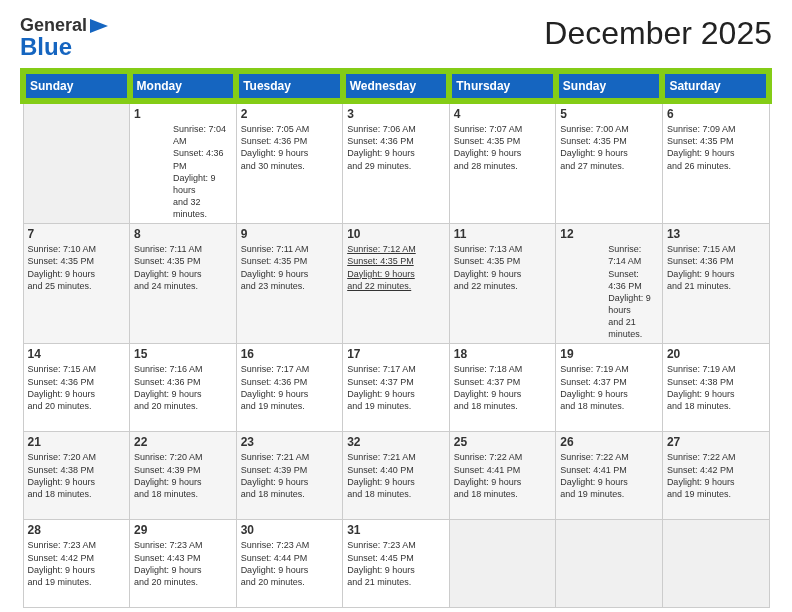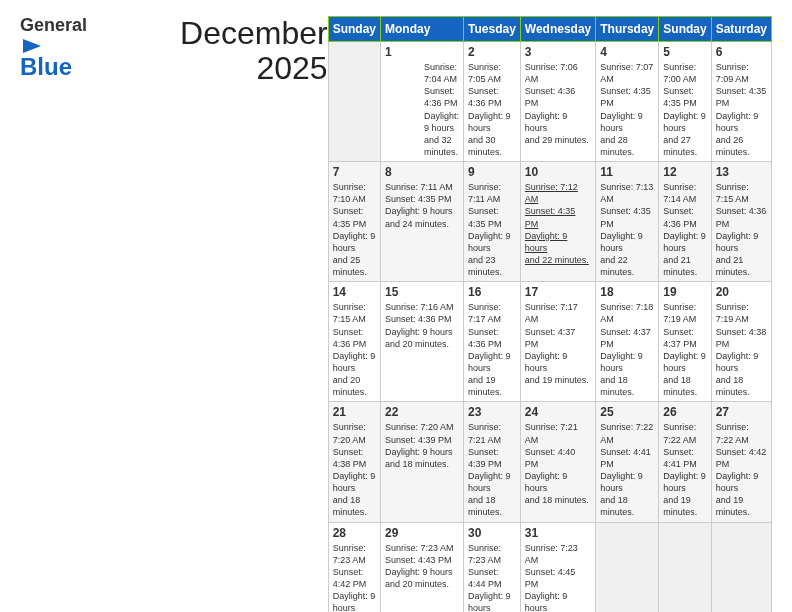--- a/index.html
+++ b/index.html
@@ -8,21 +8,21 @@
       background: #fff;
       width: 792px;
       height: 612px;
       overflow: hidden;
     }
     .page {
       width: 792px;
       height: 612px;
       padding: 16px 20px 10px 20px;
       display: flex;
-      flex-direction: row;
+      flex-direction: column;
     }
     .header {
       display: flex;
       justify-content: space-between;
       align-items: flex-start;
       margin-bottom: 8px;
     }
     .logo {
       display: flex;
       align-items: center;
@@ -52,21 +52,21 @@
       border-collapse: collapse;
       flex: 1;
     }
     .calendar thead tr th {
       background: #1565c0;
       color: #fff;
       font-size: 12px;
       font-weight: bold;
       padding: 5px 4px;
       text-align: left;
-      border: 1px solid #84cc16;
+      border: 6px solid #84cc16;
     }
     .calendar tbody tr td {
       border: 1px solid #ccc;
       vertical-align: top;
       padding: 3px 4px;
       font-size: 9.5px;
       color: #333;
       width: calc(100%/7);
       height: 88px;
     }
@@ -201,21 +201,21 @@
           </td>
           <td>
             <span class="day-num">11</span>
             <div class="day-info" style="white-space: pre-line;">Sunrise: 7:13 AM
 Sunset: 4:35 PM
 Daylight: 9 hours
 and 22 minutes.</div>
           </td>
           <td>
             <span class="day-num">12</span>
-            <div class="day-info" style="white-space: pre-line;">Sunrise: 7:14 AM
+            <div class="day-info" style="white-space: pre-line; margin-left: 48px;">Sunrise: 7:14 AM
 Sunset: 4:36 PM
 Daylight: 9 hours
 and 21 minutes.</div>
           </td>
           <td>
             <span class="day-num">13</span>
             <div class="day-info" style="white-space: pre-line;">Sunrise: 7:15 AM
 Sunset: 4:36 PM
 Daylight: 9 hours
 and 21 minutes.</div>
@@ -288,21 +288,21 @@
 and 18 minutes.</div>
           </td>
           <td>
             <span class="day-num">23</span>
             <div class="day-info" style="white-space: pre-line;">Sunrise: 7:21 AM
 Sunset: 4:39 PM
 Daylight: 9 hours
 and 18 minutes.</div>
           </td>
           <td>
-            <span class="day-num">24</span>
+            <span class="day-num">32</span>
             <div class="day-info" style="white-space: pre-line;">Sunrise: 7:21 AM
 Sunset: 4:40 PM
 Daylight: 9 hours
 and 18 minutes.</div>
           </td>
           <td>
             <span class="day-num">25</span>
             <div class="day-info" style="white-space: pre-line;">Sunrise: 7:22 AM
 Sunset: 4:41 PM
 Daylight: 9 hours

